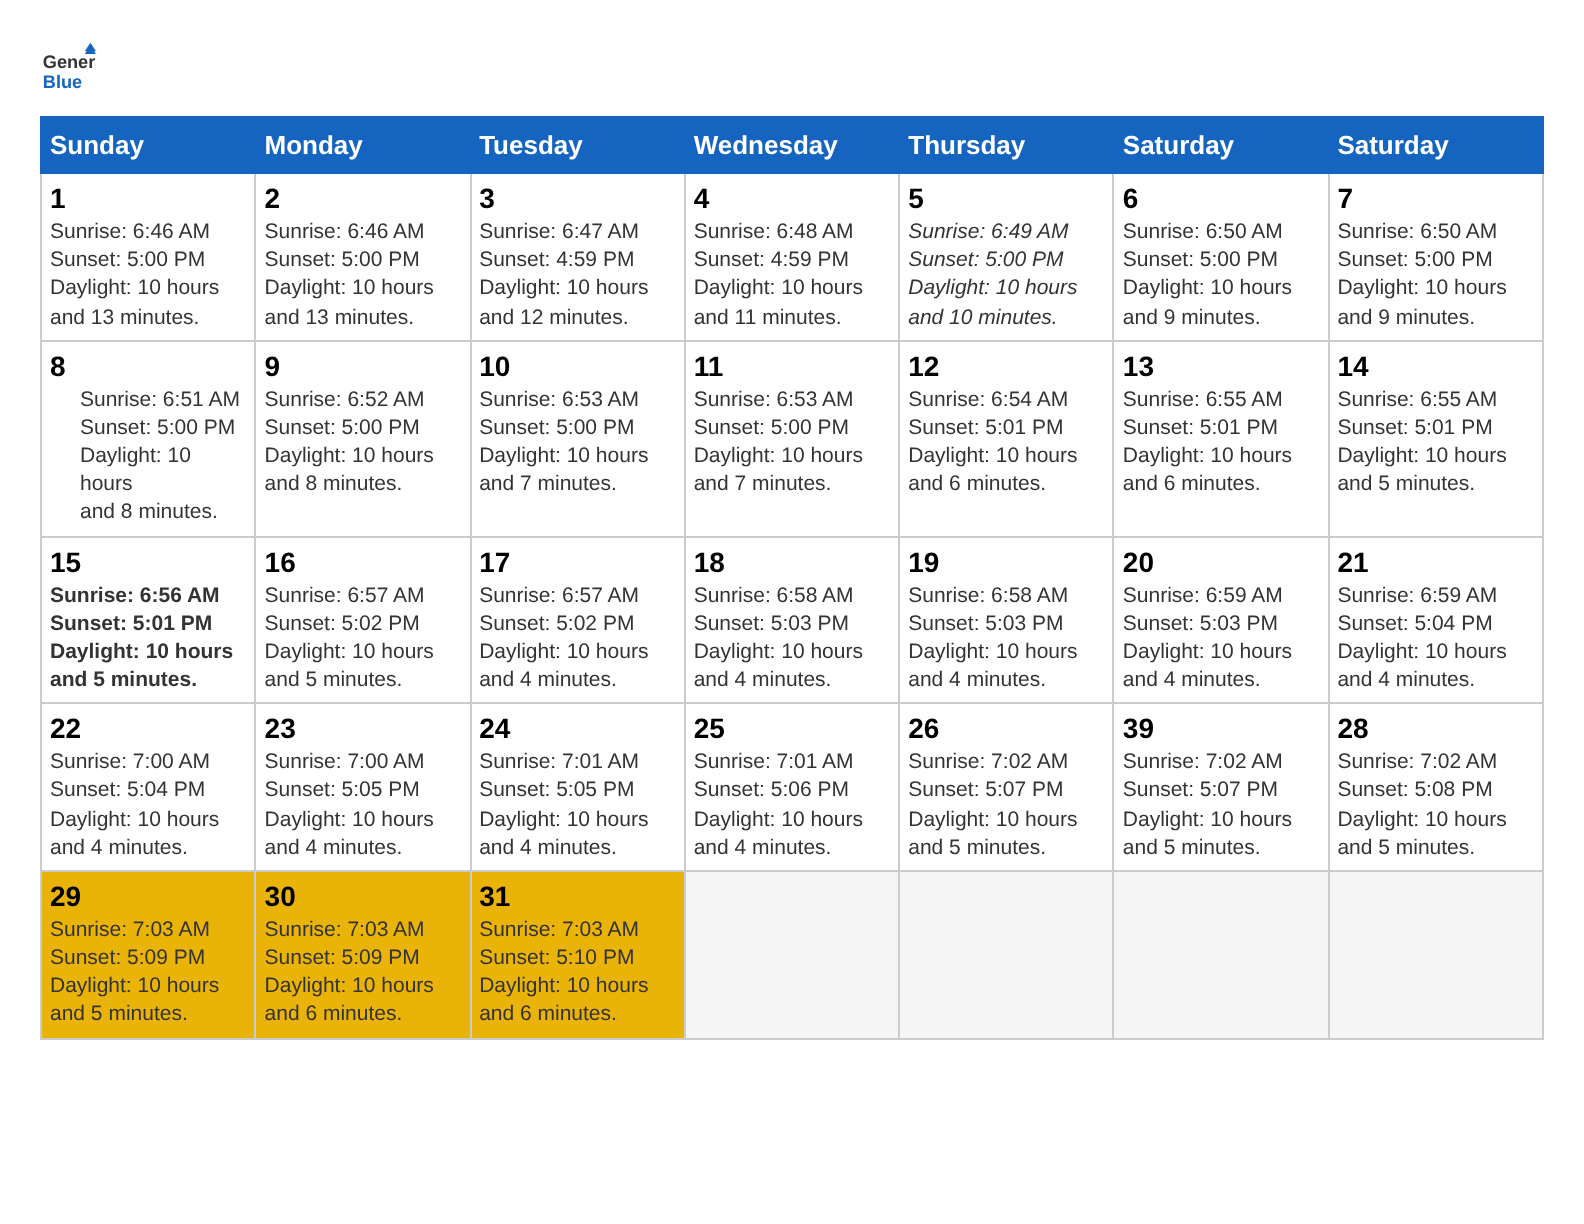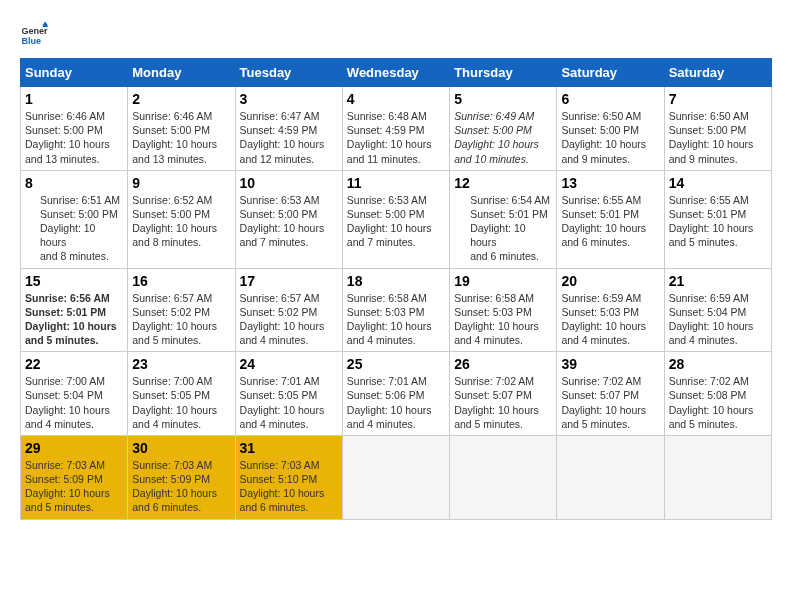--- a/index.html
+++ b/index.html
@@ -187,21 +187,21 @@
         </td>
         <td>
           <span class="day-num">11</span>
           <div class="day-detail" style="white-space: pre-line;">Sunrise: 6:53 AM
 Sunset: 5:00 PM
 Daylight: 10 hours
 and 7 minutes.</div>
         </td>
         <td>
           <span class="day-num">12</span>
-          <div class="day-detail" style="white-space: pre-line; margin-left: 16px;">Sunrise: 6:54 AM
+          <div class="day-detail" style="white-space: pre-line;">Sunrise: 6:54 AM
 Sunset: 5:01 PM
 Daylight: 10 hours
 and 6 minutes.</div>
         </td>
         <td>
           <span class="day-num">13</span>
           <div class="day-detail" style="white-space: pre-line;">Sunrise: 6:55 AM
 Sunset: 5:01 PM
 Daylight: 10 hours
 and 6 minutes.</div>

